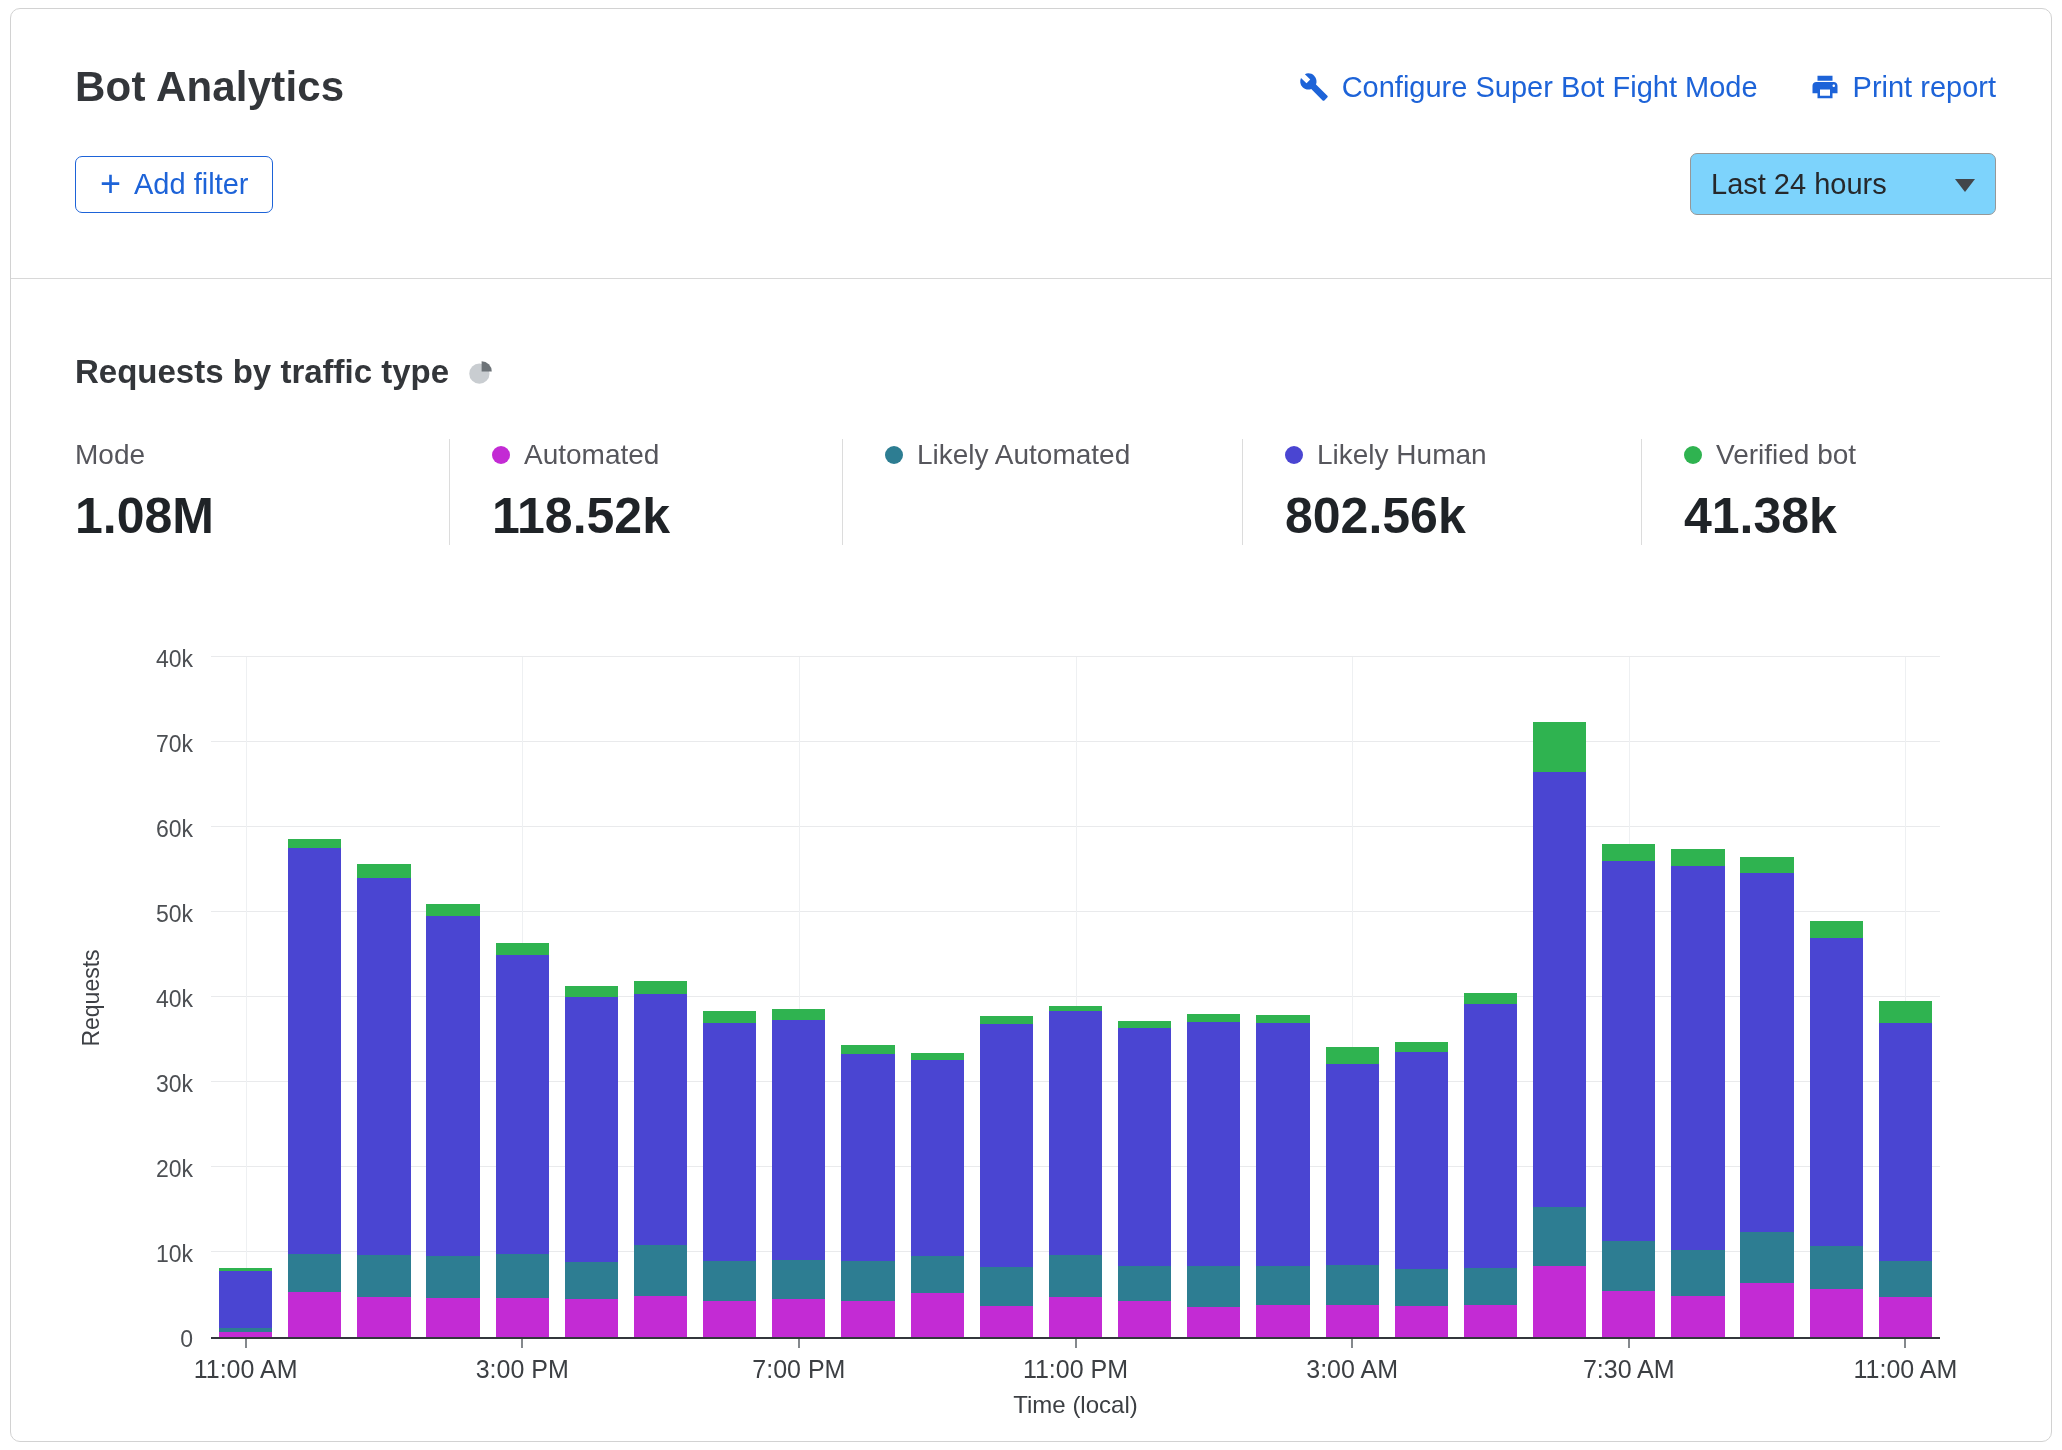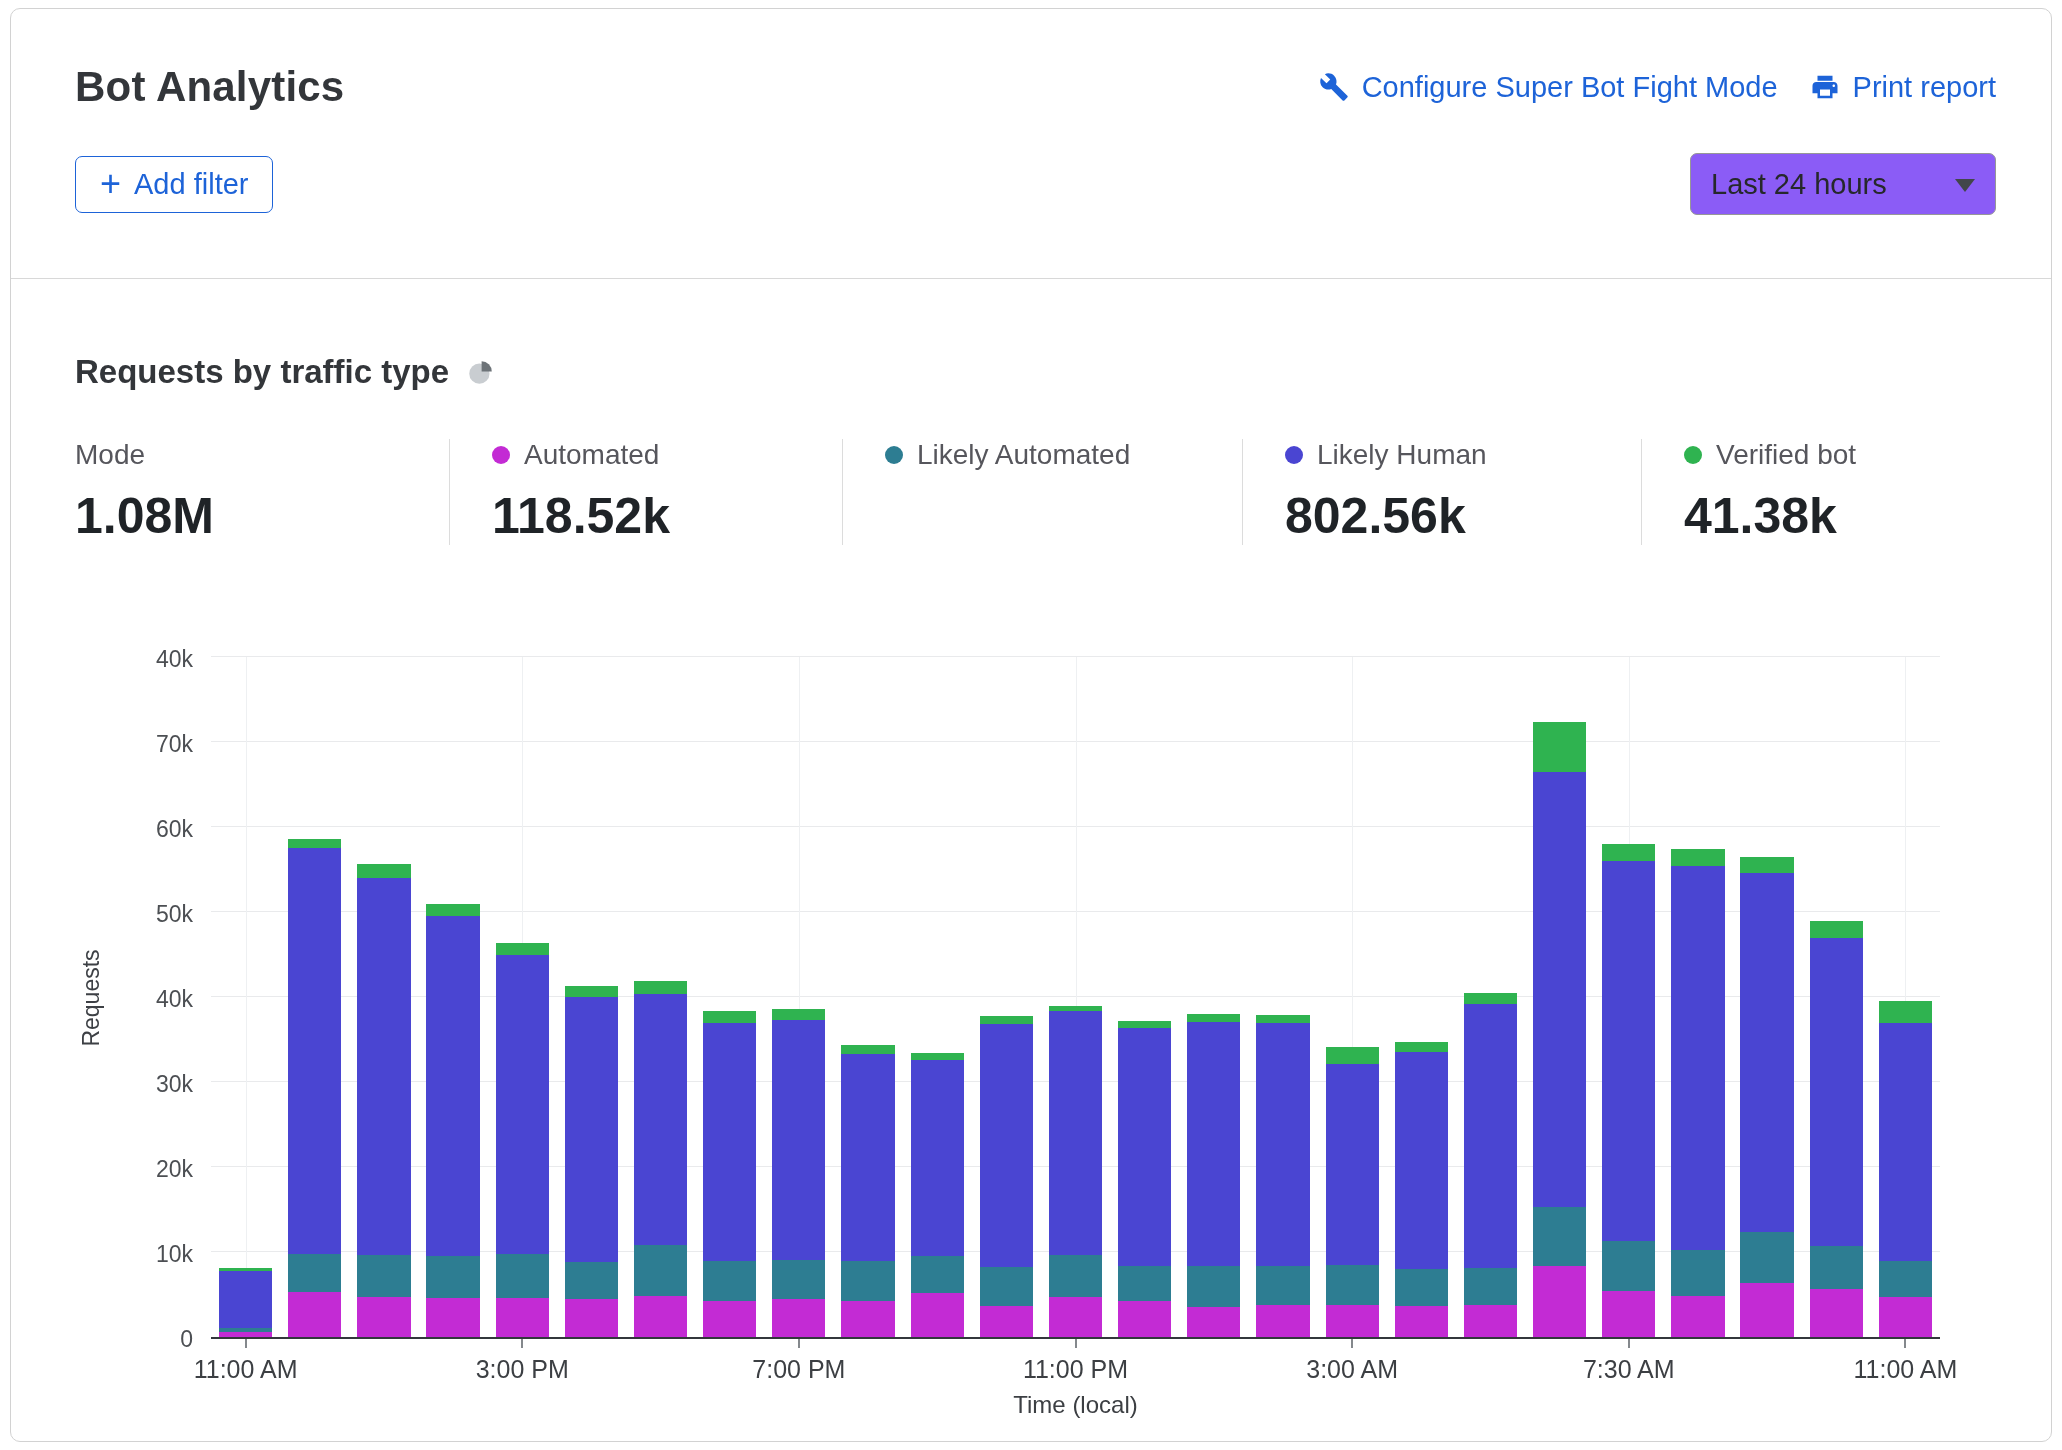--- a/index.html
+++ b/index.html
@@ -5,33 +5,33 @@
   * { box-sizing: border-box; margin: 0; padding: 0; }
   html,body { width: 2062px; height: 1450px; background: #fff; overflow: hidden;
     font-family: "Liberation Sans", sans-serif; color: #1e2227; }
 
   .card { position: absolute; top: 8px; left: 10px; width: 2042px; height: 1434px;
     border: 1px solid #d2d2d2; border-radius: 10px; background: #fff; }
 
   .card-header { padding: 54px 55px 0 64px; height: 270px; border-bottom: 1px solid #d8d8d8; }
   .header-row { display: flex; justify-content: space-between; align-items: center; }
   h1 { font-size: 42px; font-weight: 700; color: #33363a; letter-spacing: 0.2px; }
-  .header-links { display: flex; gap: 32px; align-items: center; }
+  .header-links { display: flex; gap: 52px; align-items: center; }
   .link { display: flex; align-items: center; gap: 13px; color: #1d63d8; font-size: 29px;
     cursor: pointer; text-decoration: none; }
   .link svg { flex: 0 0 auto; }
 
   .filter-row { display: flex; justify-content: space-between; align-items: center; margin-top: 42px; }
   .btn-add-filter { display: flex; align-items: center; gap: 13px; border: 1px solid #1d63d8;
     color: #1d63d8; background: #fff; font-size: 29px; padding: 11px 24px; border-radius: 7px;
     font-family: inherit; cursor: pointer; }
   .plus { font-size: 36px; line-height: 0.9; font-weight: 400; }
   .select { width: 306px; height: 62px; border: 1px solid #979797; border-radius: 7px;
     display: flex; align-items: center; justify-content: space-between; padding: 13px 20px;
-    font-size: 29px; color: #26282b; cursor: pointer; background: #8b5cf6; }
+    font-size: 29px; color: #26282b; cursor: pointer; background: #7dd3fc; }
   .chev { width: 0; height: 0; border-left: 10px solid transparent; border-right: 10px solid transparent;
     border-top: 13px solid #42464b; margin-top: 3px; }
 
   .card-body { padding: 74px 55px 0 64px; }
   .section-heading-row { display: flex; align-items: center; gap: 18px; }
   h2 { font-size: 33px; font-weight: 700; color: #33363a; text-align: center; }
 
   .stats-row { display: flex; margin-top: 48px; }
   .stat { padding-right: 20px; }
   .stat-1 { width: 374px; }

